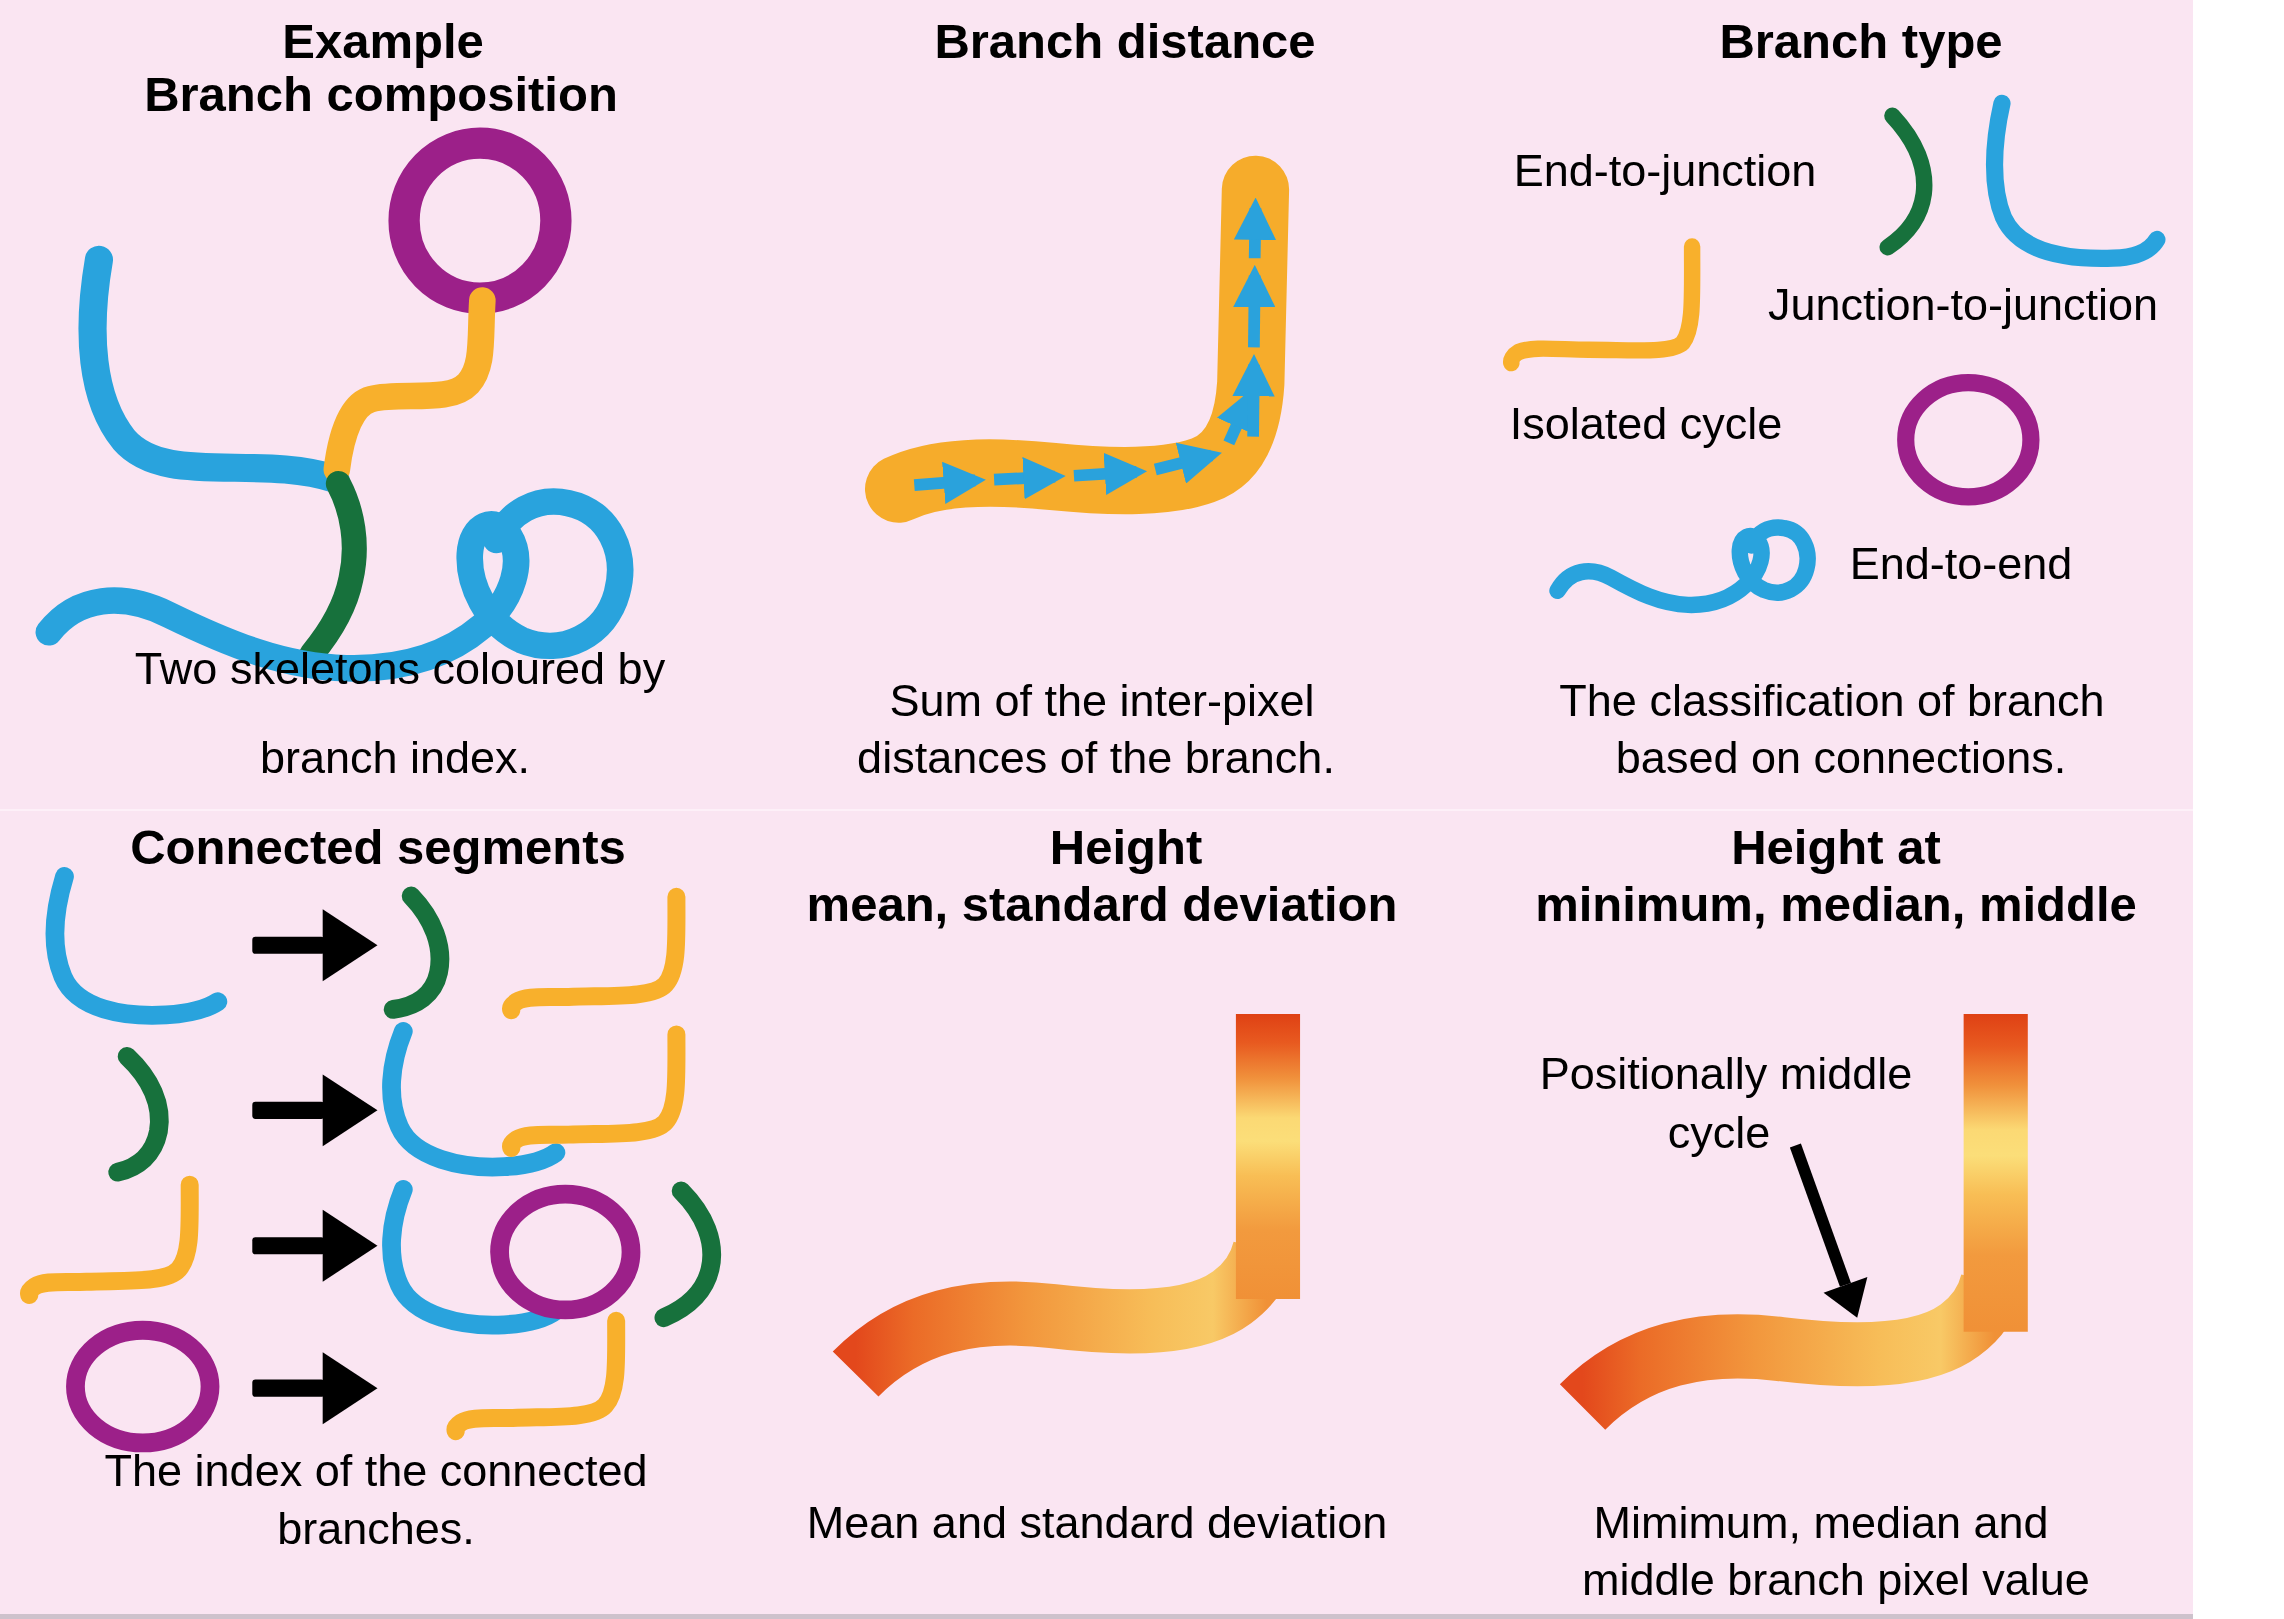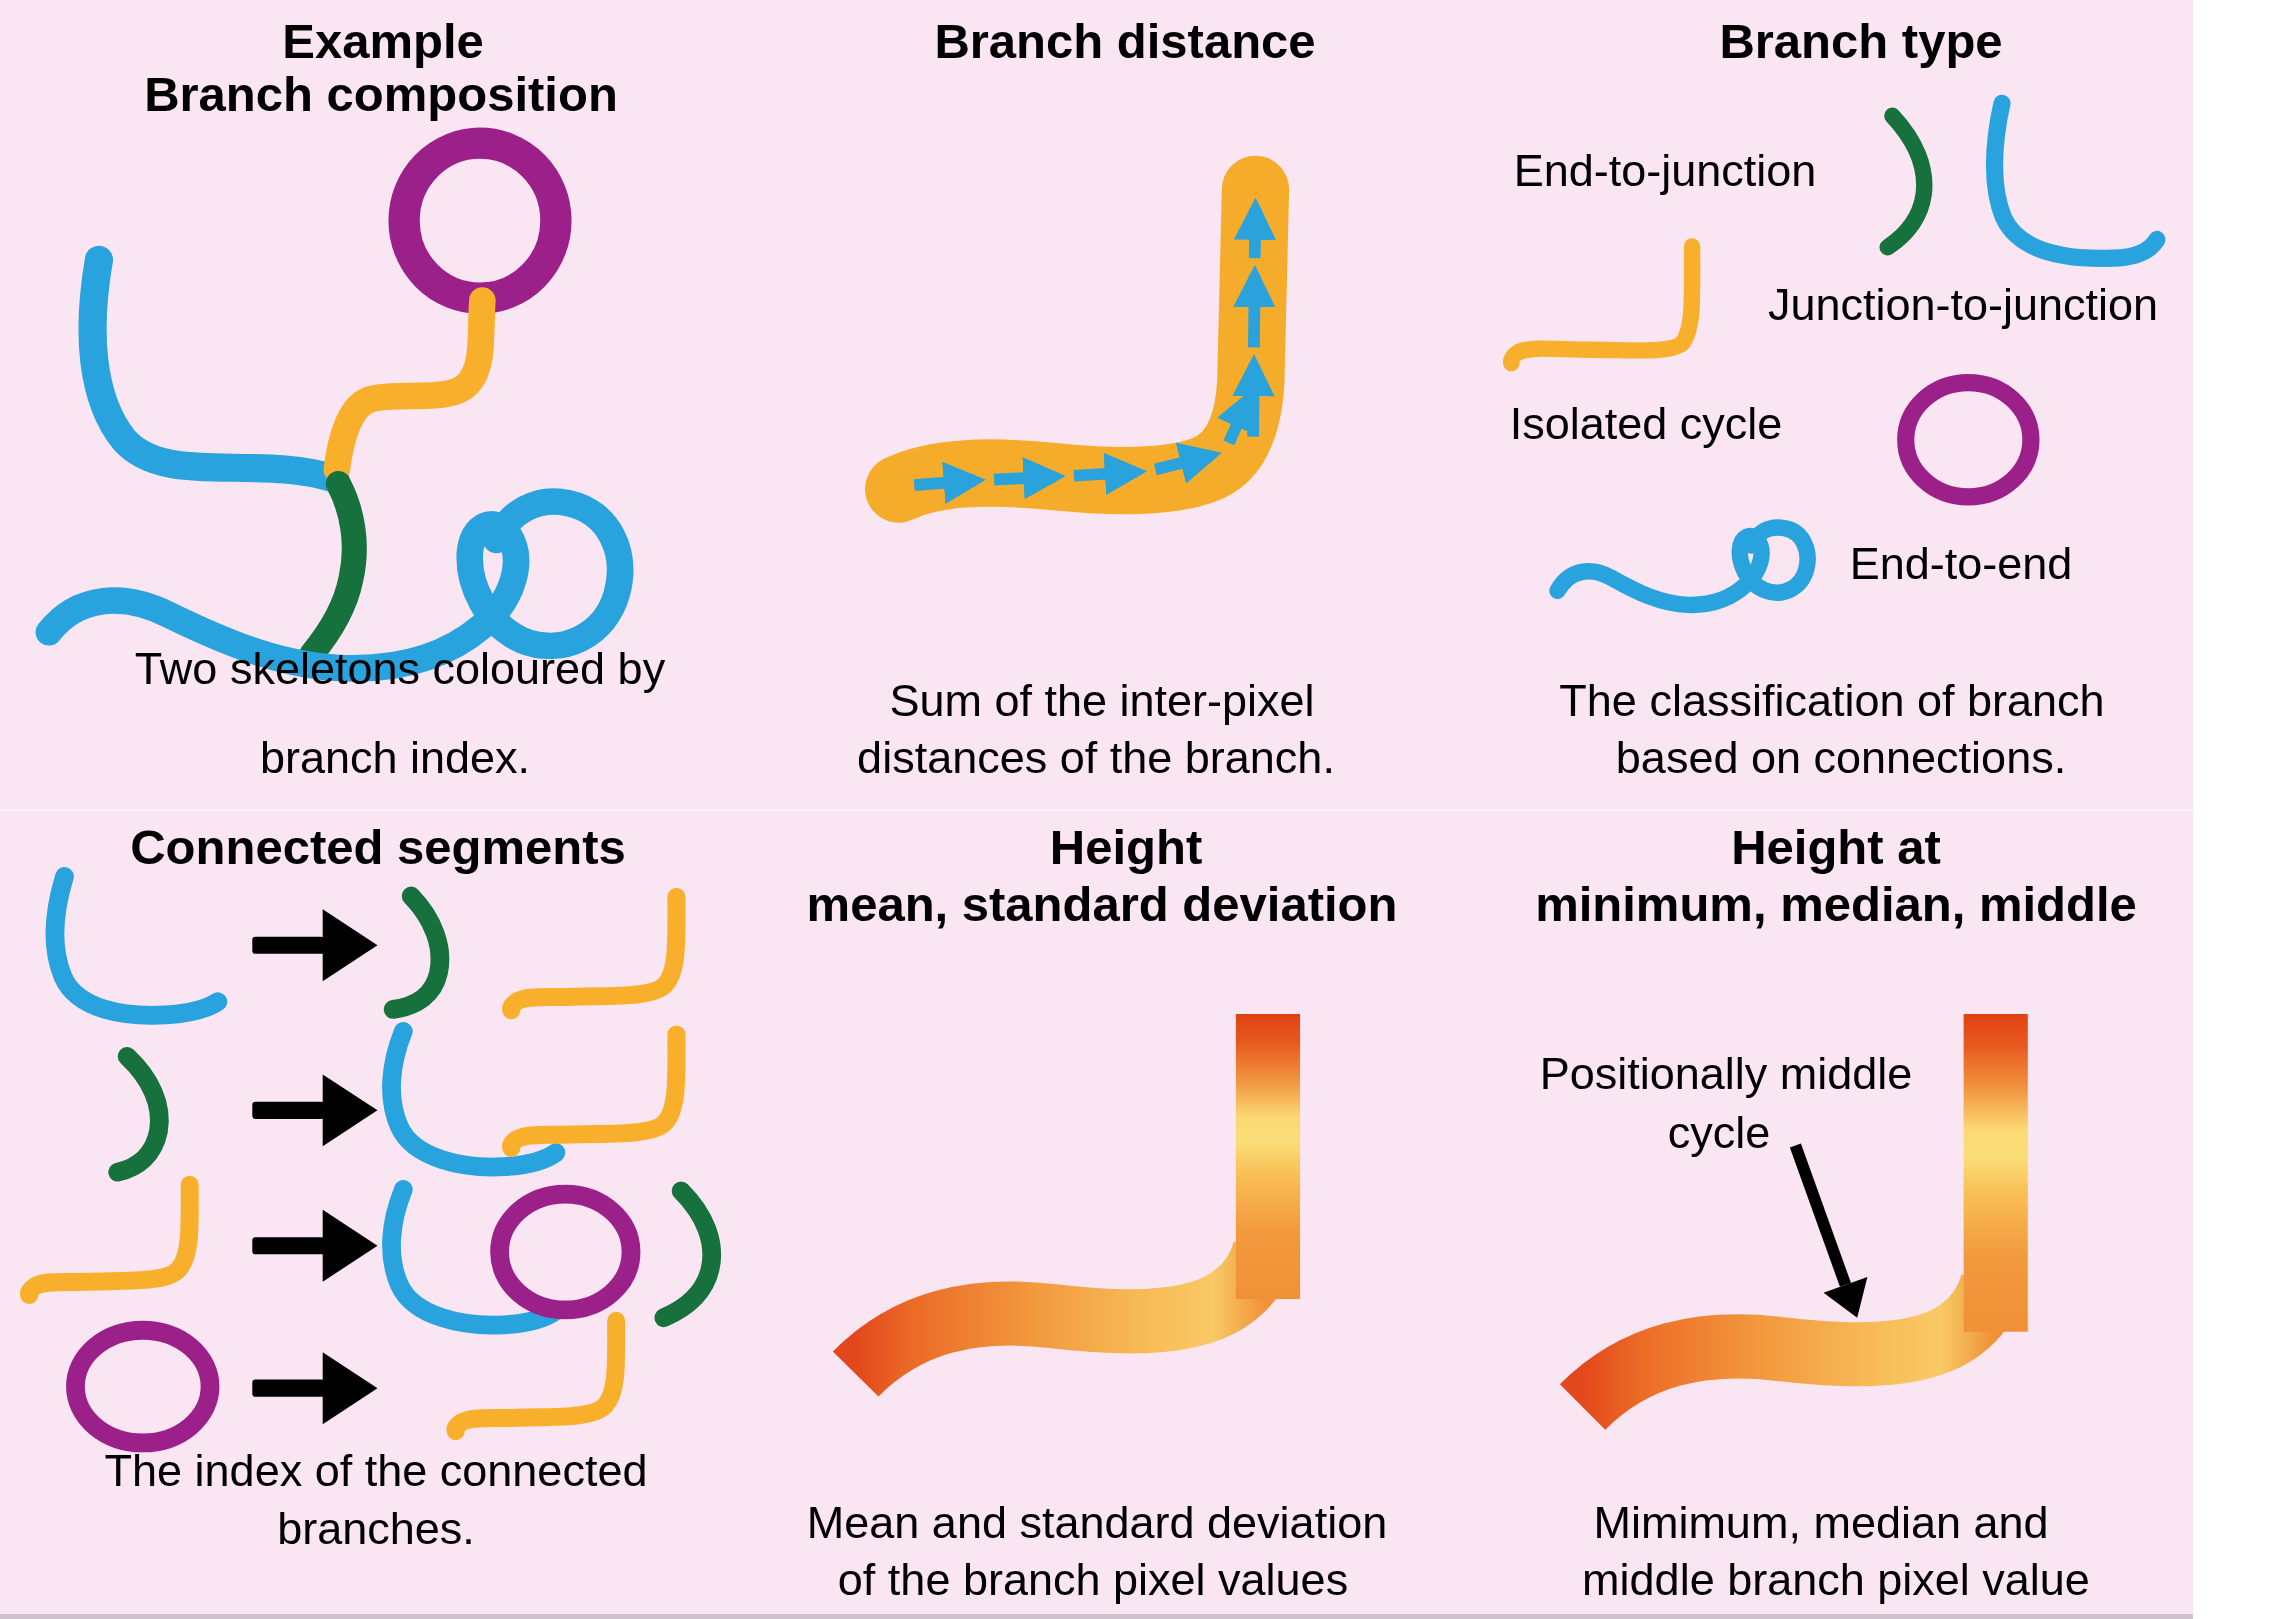--- a/index.html
+++ b/index.html
@@ -165,19 +165,18 @@
   <div class="lbl ttl" style="left:1102px;top:877px;">mean, standard deviation</div>
   <div class="lbl ttl" style="left:1836px;top:820px;">Height at</div>
   <div class="lbl ttl" style="left:1836px;top:877px;">minimum, median, middle</div>
 
   <div class="lbl" style="left:1726px;top:1049px;">Positionally middle</div>
   <div class="lbl" style="left:1719px;top:1108px;">cycle</div>
 
   <div class="lbl" style="left:376px;top:1446px;">The index of the connected</div>
   <div class="lbl" style="left:376px;top:1504px;">branches.</div>
   <div class="lbl" style="left:1097px;top:1498px;">Mean and standard deviation</div>
-  <div class="lbl" style="left:1093px;top:1555px;">of the branch pixel values</div>
   <div class="lbl" style="left:1821px;top:1498px;">Mimimum, median and</div>
   <div class="lbl" style="left:1836px;top:1555px;">middle branch pixel value</div>
 
   <div class="bottomstrip"></div>
 </div>
 
 
 </body></html>

